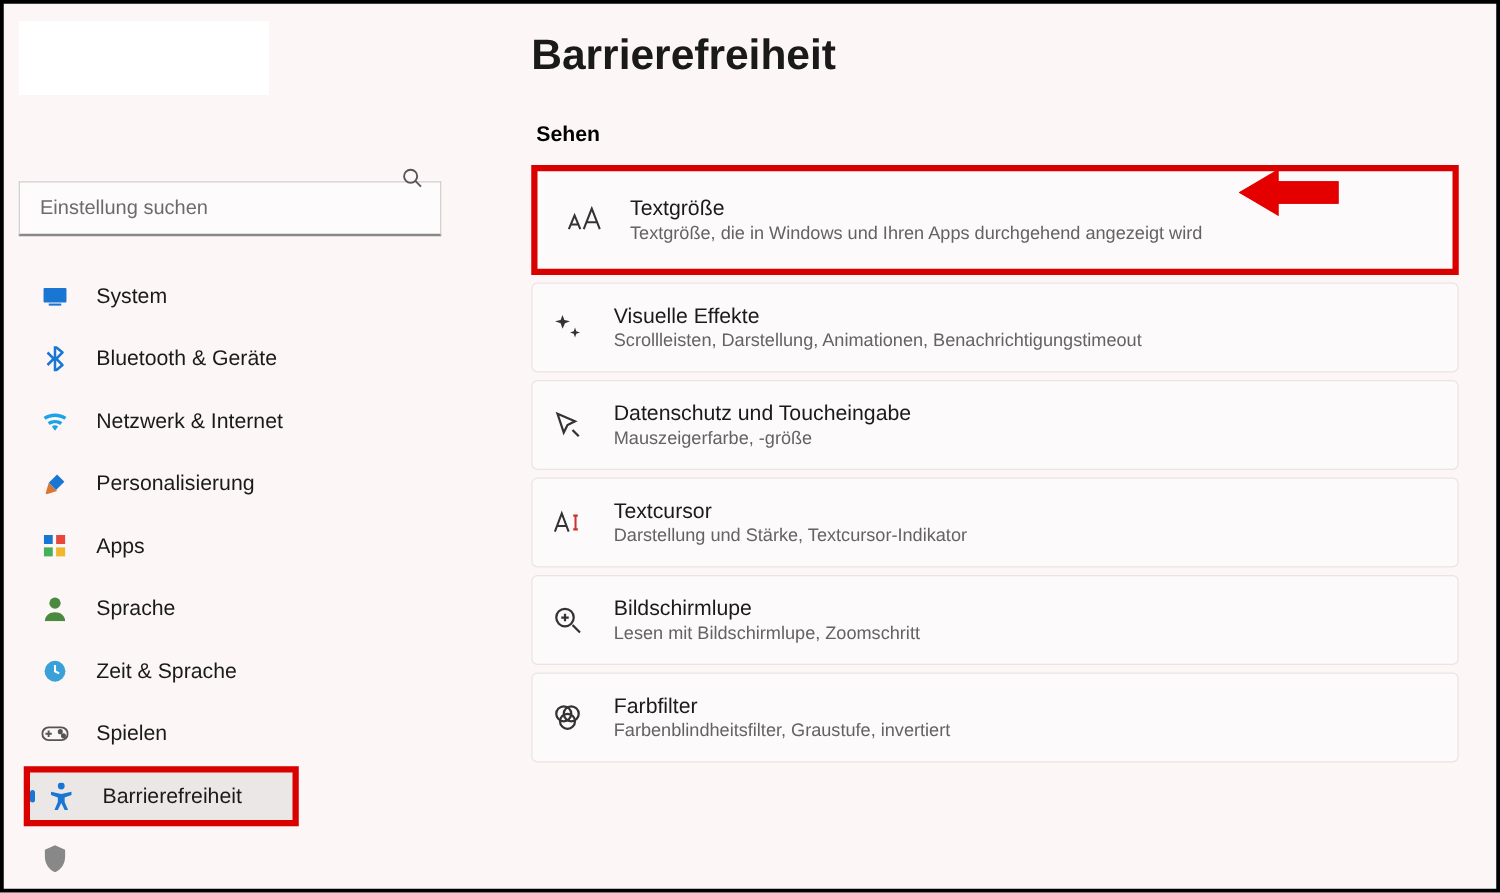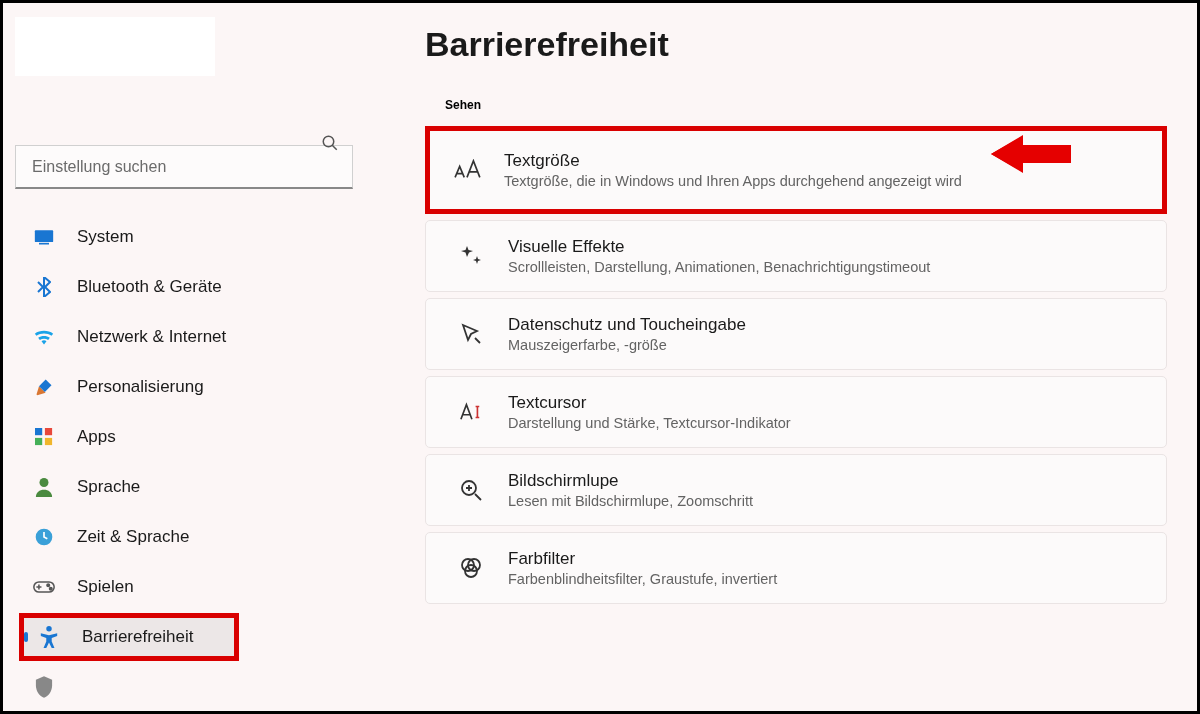--- a/index.html
+++ b/index.html
@@ -84,33 +84,33 @@
   flex: 1;
   padding: 22px 30px 0 52px;
 }
 .page-title {
   font-size: 34px;
   font-weight: 600;
   color: #1a1a1a;
   margin-bottom: 34px;
 }
 .section-title {
-  font-size: 12px;
+  font-size: 17px;
   font-weight: 600;
   margin-bottom: 14px;
-  margin-left: 20px;
+  margin-left: 4px;
 }
 .cards { display: flex; flex-direction: column; gap: 6px; }
 .card {
   display: flex; align-items: center;
   gap: 22px;
   background: #fcfafa;
   border: 1px solid #eae4e4;
   border-radius: 5px;
-  padding: 16px 30px;
+  padding: 16px 13px;
   cursor: pointer;
 }
 .card-icon {
   width: 30px; height: 30px;
   display: flex; align-items: center; justify-content: center;
   color: #333;
   flex-shrink: 0;
 }
 .card-text { display: flex; flex-direction: column; gap: 2px; }
 .card-title { font-size: 17px; color: #1a1a1a; }

